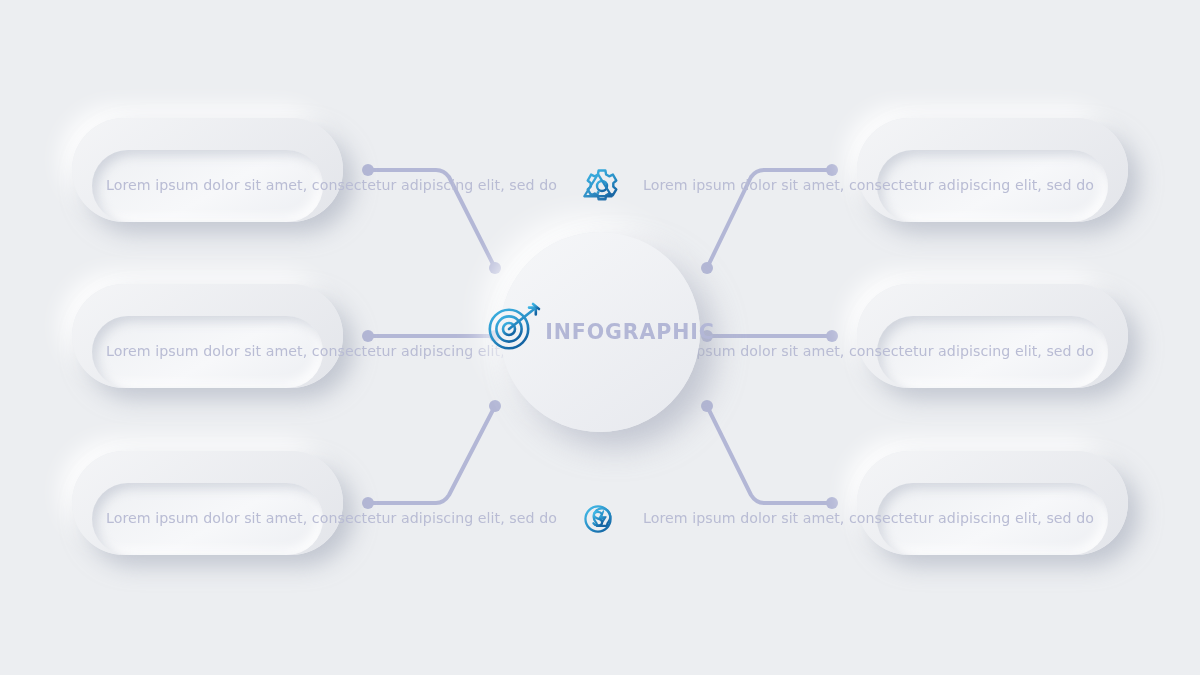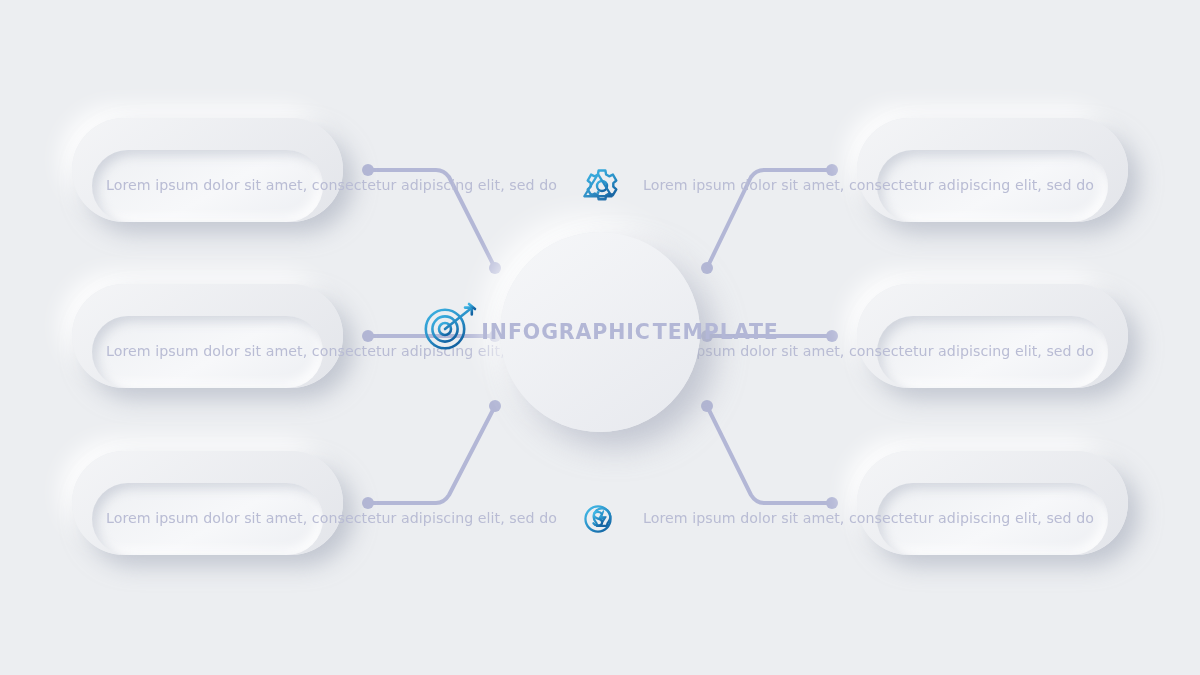--- a/index.html
+++ b/index.html
@@ -250,16 +250,15 @@
       <svg viewBox="0 0 58 50" width="58" height="50" fill="none" stroke="url(#icoGrad)" stroke-width="2.6" stroke-linecap="round" stroke-linejoin="round">
         <circle cx="24" cy="27" r="19.2"></circle>
         <circle cx="24" cy="27" r="12.6"></circle>
         <circle cx="24" cy="27" r="6.0"></circle>
         <line x1="24" y1="27" x2="50.5" y2="6.0"></line>
         <path d="M44.0 5.6 L50.8 5.6 L50.8 12.4"></path>
         <path d="M48.0 2.0 L54.0 7.0"></path>
       </svg>
     </div>
     <div class="center-title">INFOGRAPHIC</div>
-    <div class="center-title">TEMPLATE</div>
   </div>
 
 </div>
 
 </body></html>

